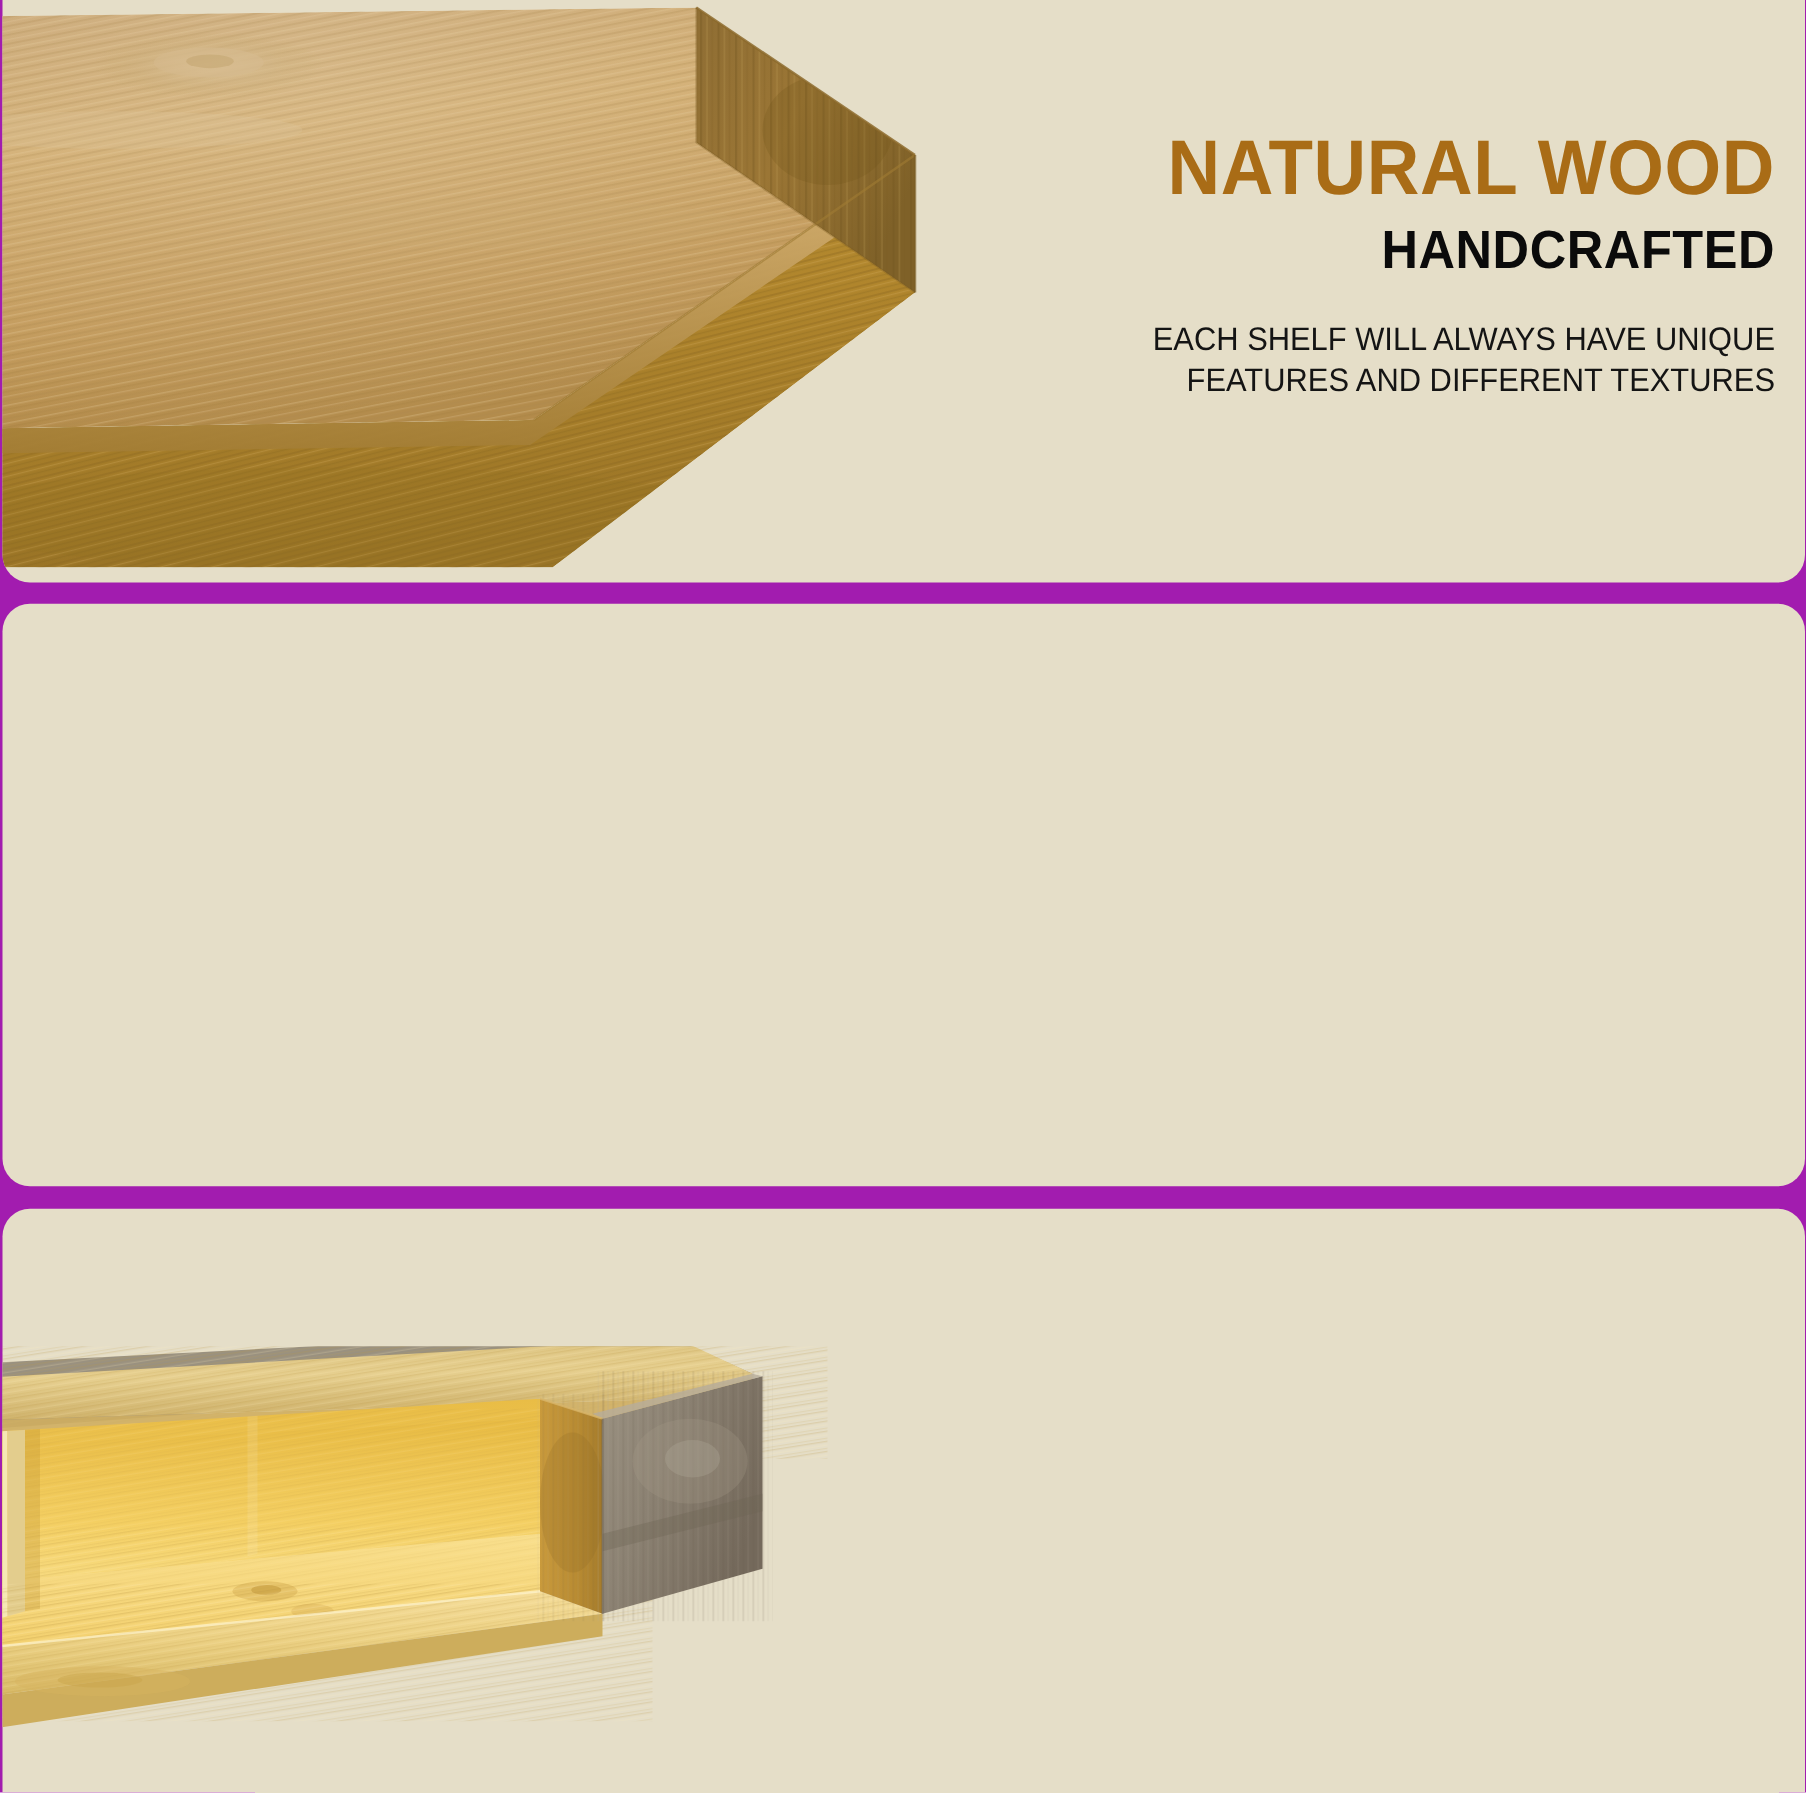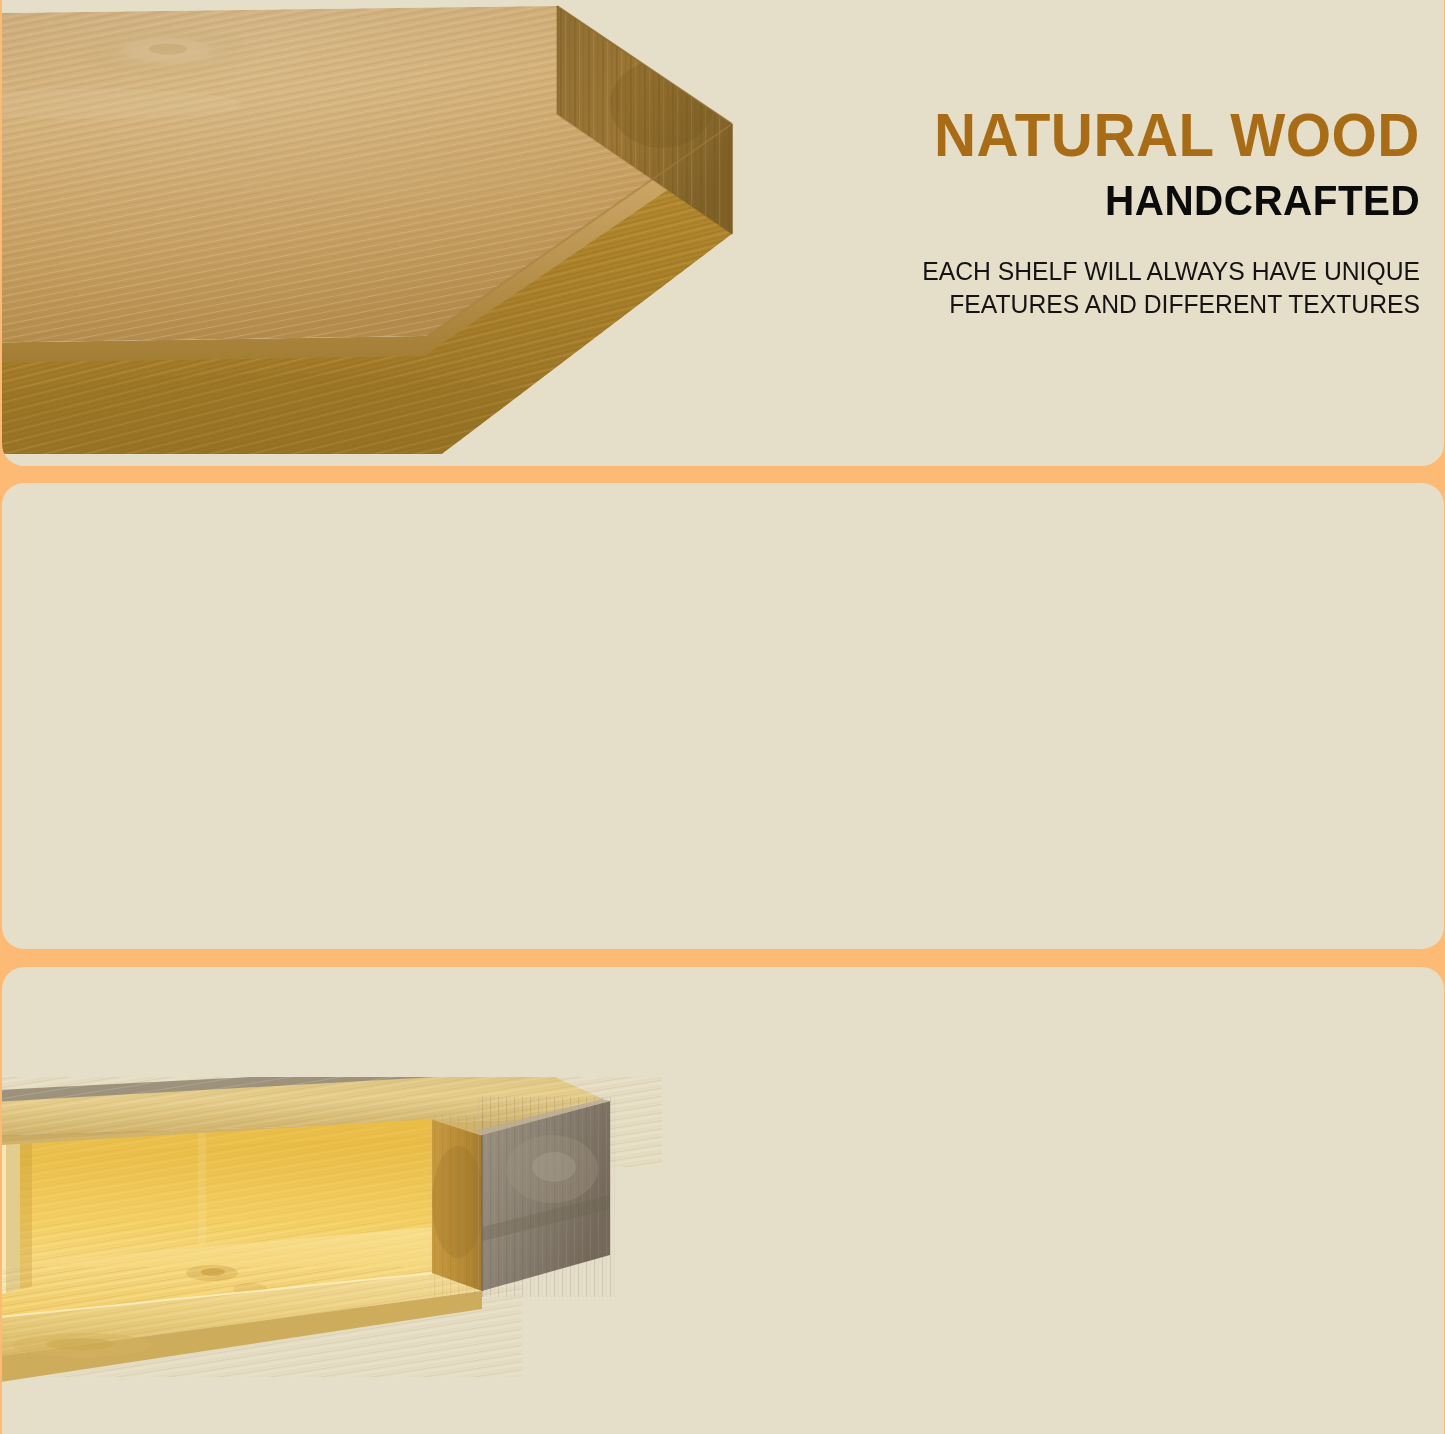--- a/index.html
+++ b/index.html
@@ -2,21 +2,21 @@
 <html><head>
 <meta charset="utf-8">
 <style>
   * { box-sizing: border-box; margin: 0; padding: 0; }
   html, body {
     width: 1445px; height: 1434px;
     background: #ffffff;
     font-family: "Liberation Sans", sans-serif;
     overflow: hidden;
   }
-  #root { position: relative; width: 1445px; height: 1434px; background:#fdba74; }
+  #root { position: relative; width: 1445px; height: 1434px; background:#a21caf; }
 
   
   .panel {
     position: absolute;
     background: #e5dec8;
     border-radius: 22px;
     overflow: hidden;
   }
   #panel1 { left: 2px;  top: 0px;    width: 1442px; height: 466px; border-radius: 0 0 22px 22px; }
   #panel2 { left: 2px;  top: 483px;  width: 1442px; height: 466px; }

